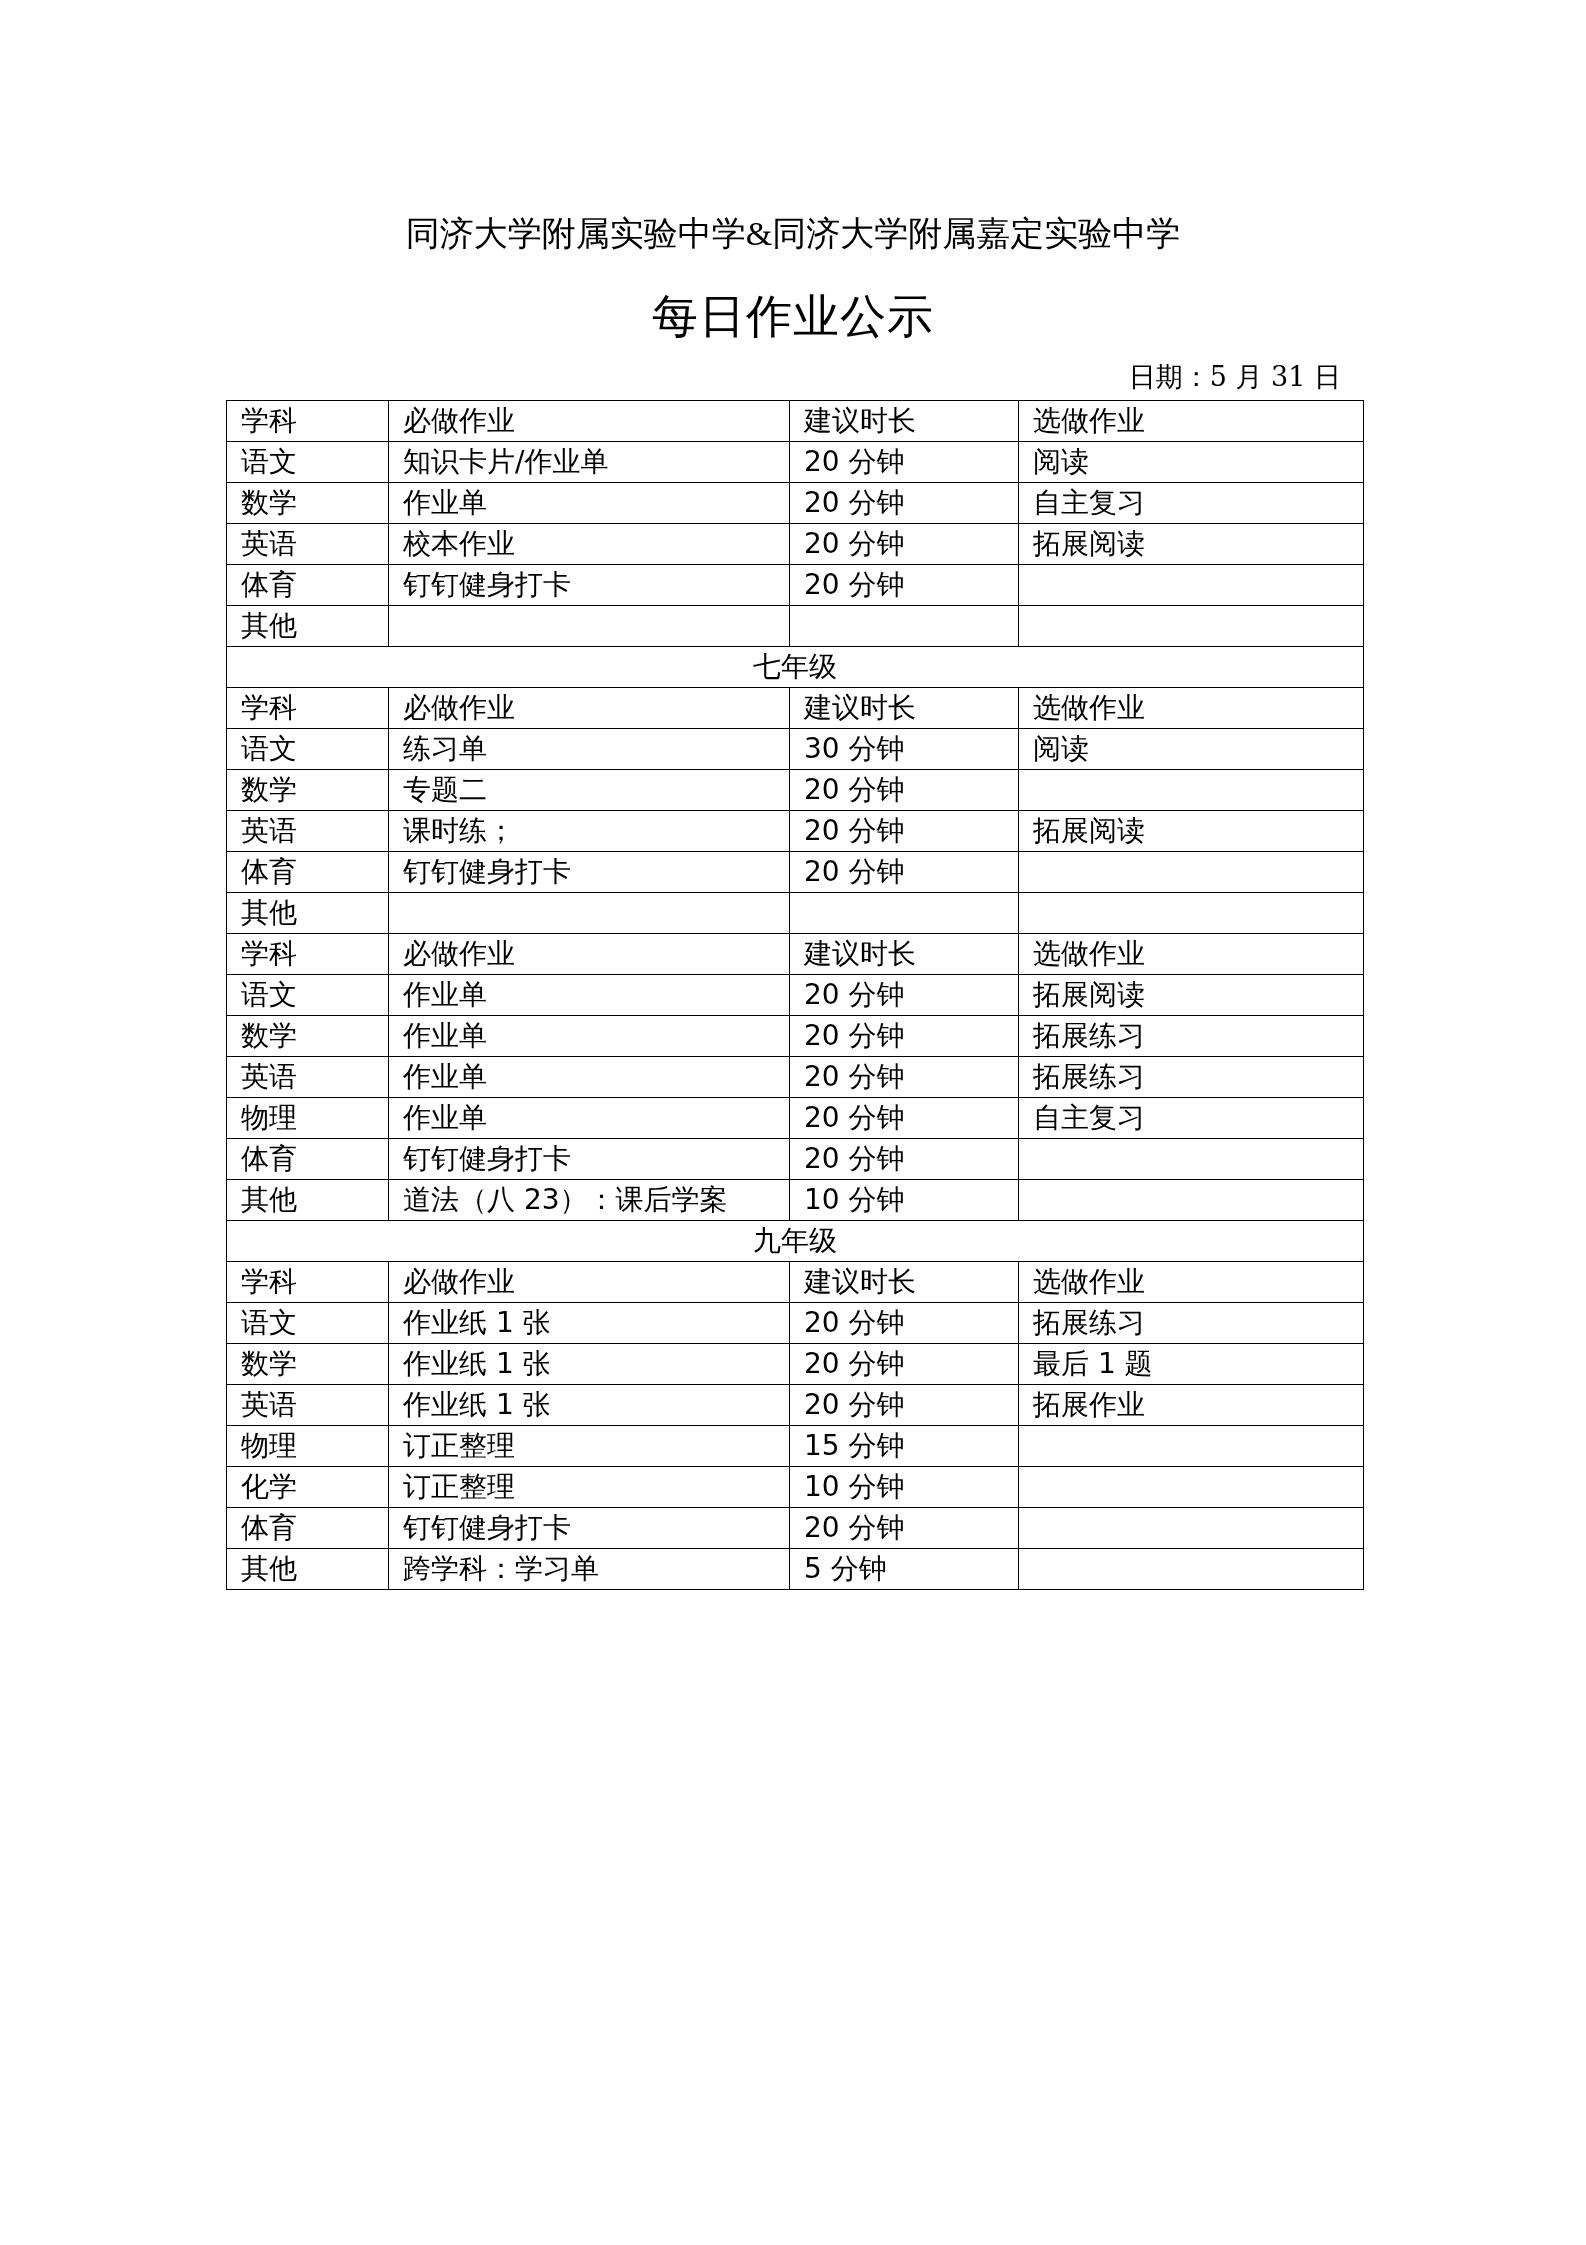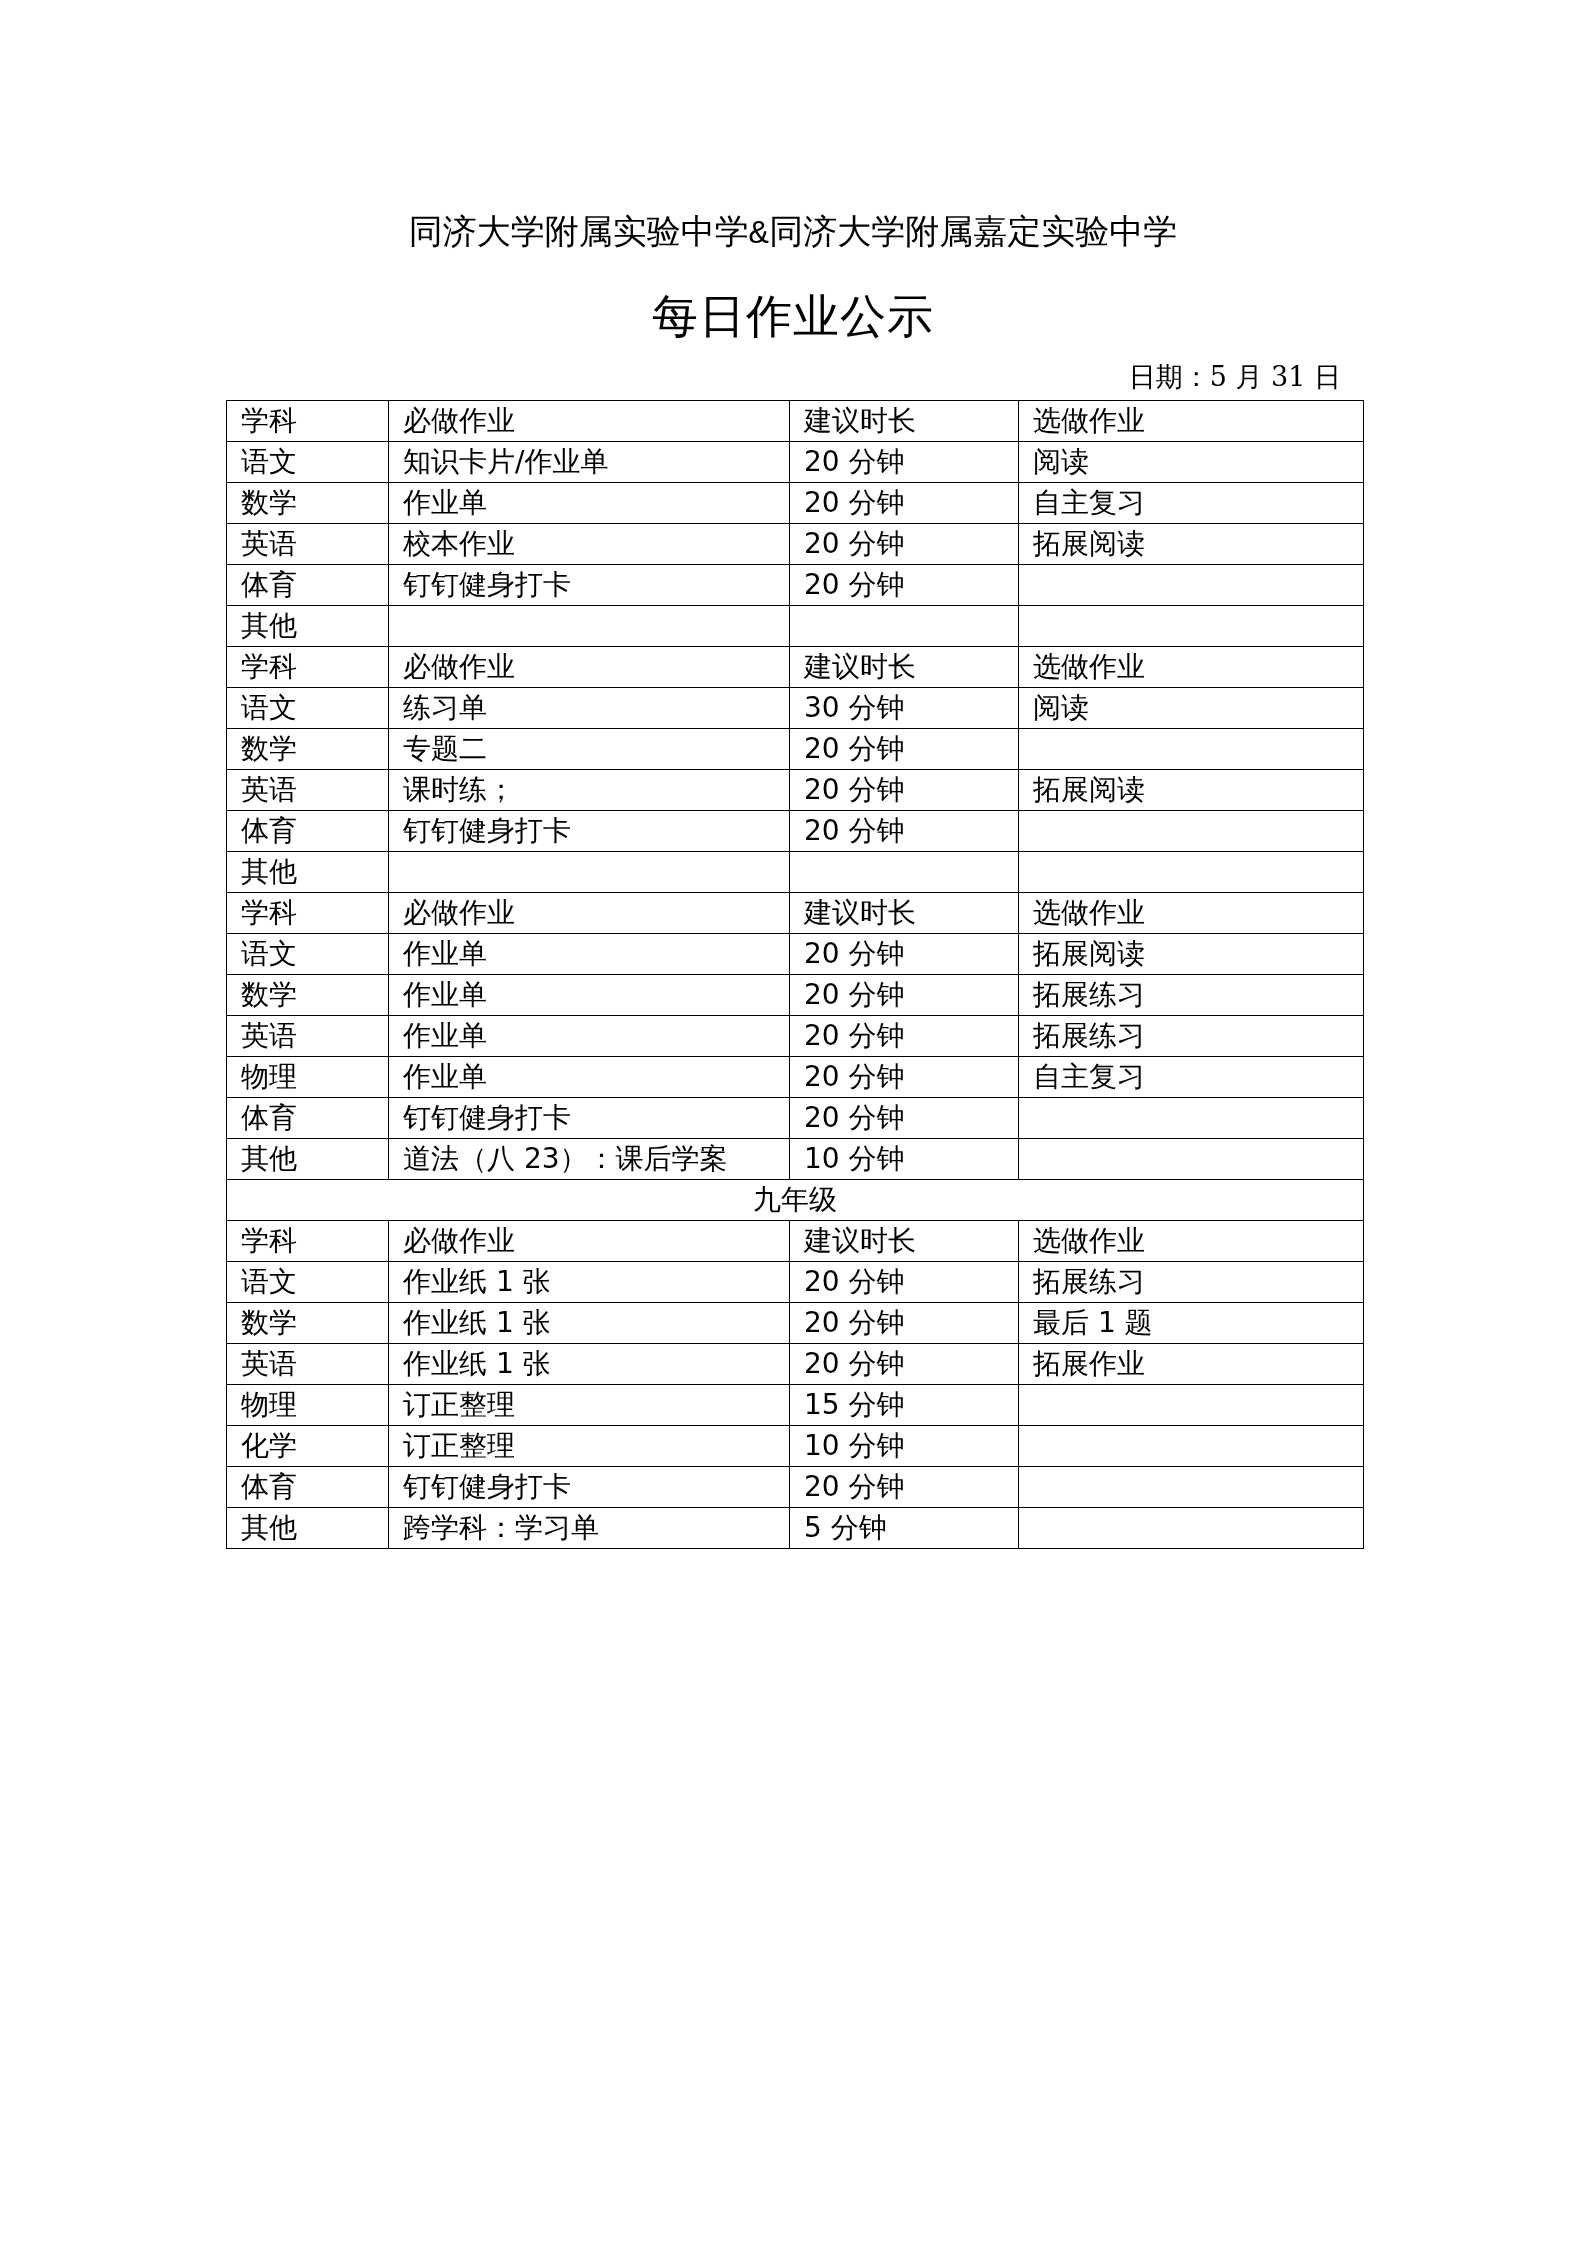--- a/index.html
+++ b/index.html
@@ -1,19 +1,19 @@
 <!DOCTYPE html>
 <html><head>
 <meta charset="utf-8">
 <style>
   html, body { margin: 0; padding: 0; background: #ffffff; }
   body { width: 1586px; height: 2245px; position: relative; overflow: hidden; color: #000; }
   .title1 {
     position: absolute; left: 0; width: 1586px; top: 210px;
-    text-align: center; font-family: Liberation Mono, monospace;
+    text-align: center; font-family: Liberation Serif, serif;
     font-size: 34px; line-height: 48px; letter-spacing: 0px;
   }
   .title2 {
     position: absolute; left: 0; width: 1586px; top: 288px;
     text-align: center; font-family: "DejaVu Sans", sans-serif;
     font-size: 46px; line-height: 56px; letter-spacing: 1px;
   }
   .date {
     position: absolute; right: 245px; top: 359px;
     font-family: "DejaVu Serif", serif; font-size: 27px; line-height: 36px;
@@ -84,20 +84,23 @@
         <td>20 分钟</td>
         <td></td>
       </tr>
       <tr>
         <td>其他</td>
         <td></td>
         <td></td>
         <td></td>
       </tr>
       <tr>
+        <td colspan="4" class="grade">七年级</td>
+      </tr>
+      <tr>
         <td>学科</td>
         <td>必做作业</td>
         <td>建议时长</td>
         <td>选做作业</td>
       </tr>
       <tr>
         <td>语文</td>
         <td>练习单</td>
         <td>30 分钟</td>
         <td>阅读</td>

